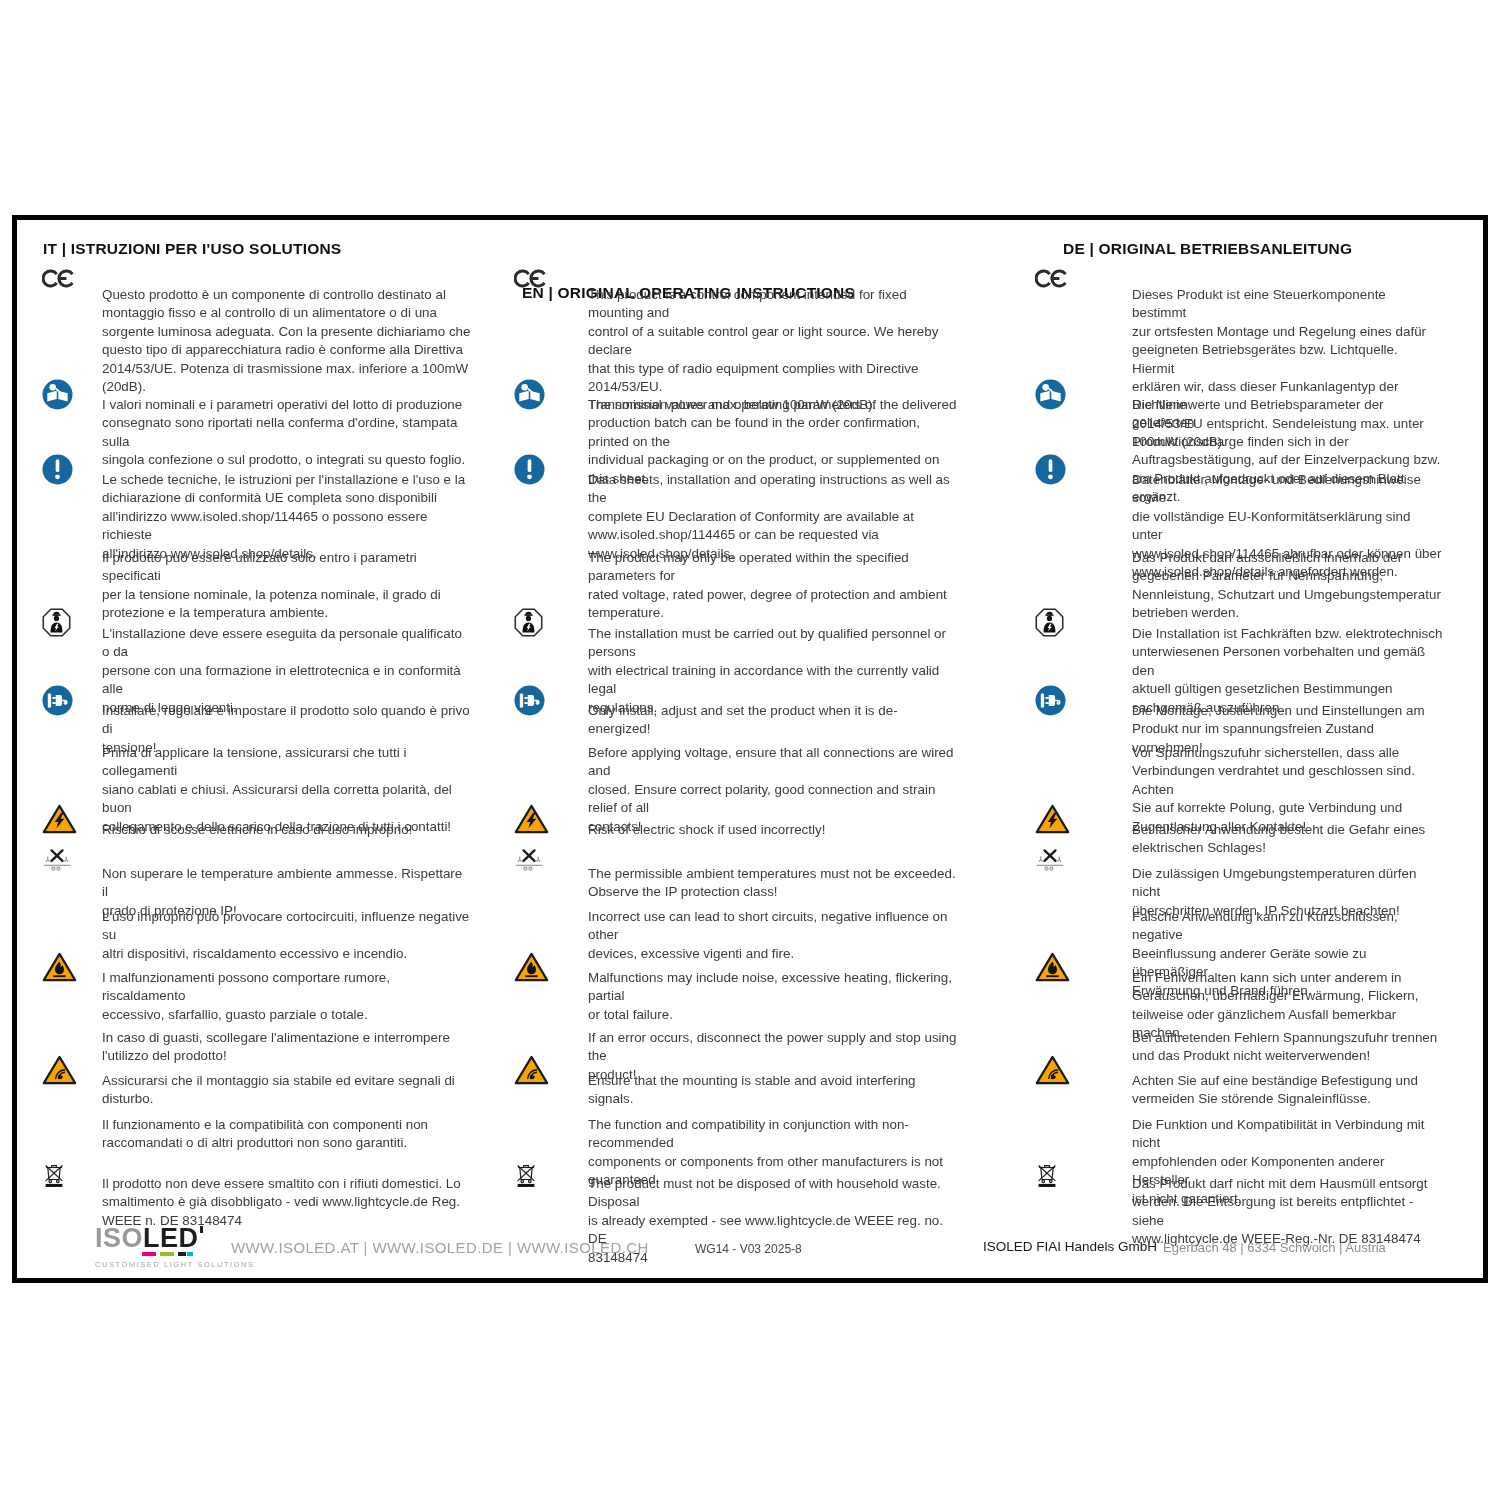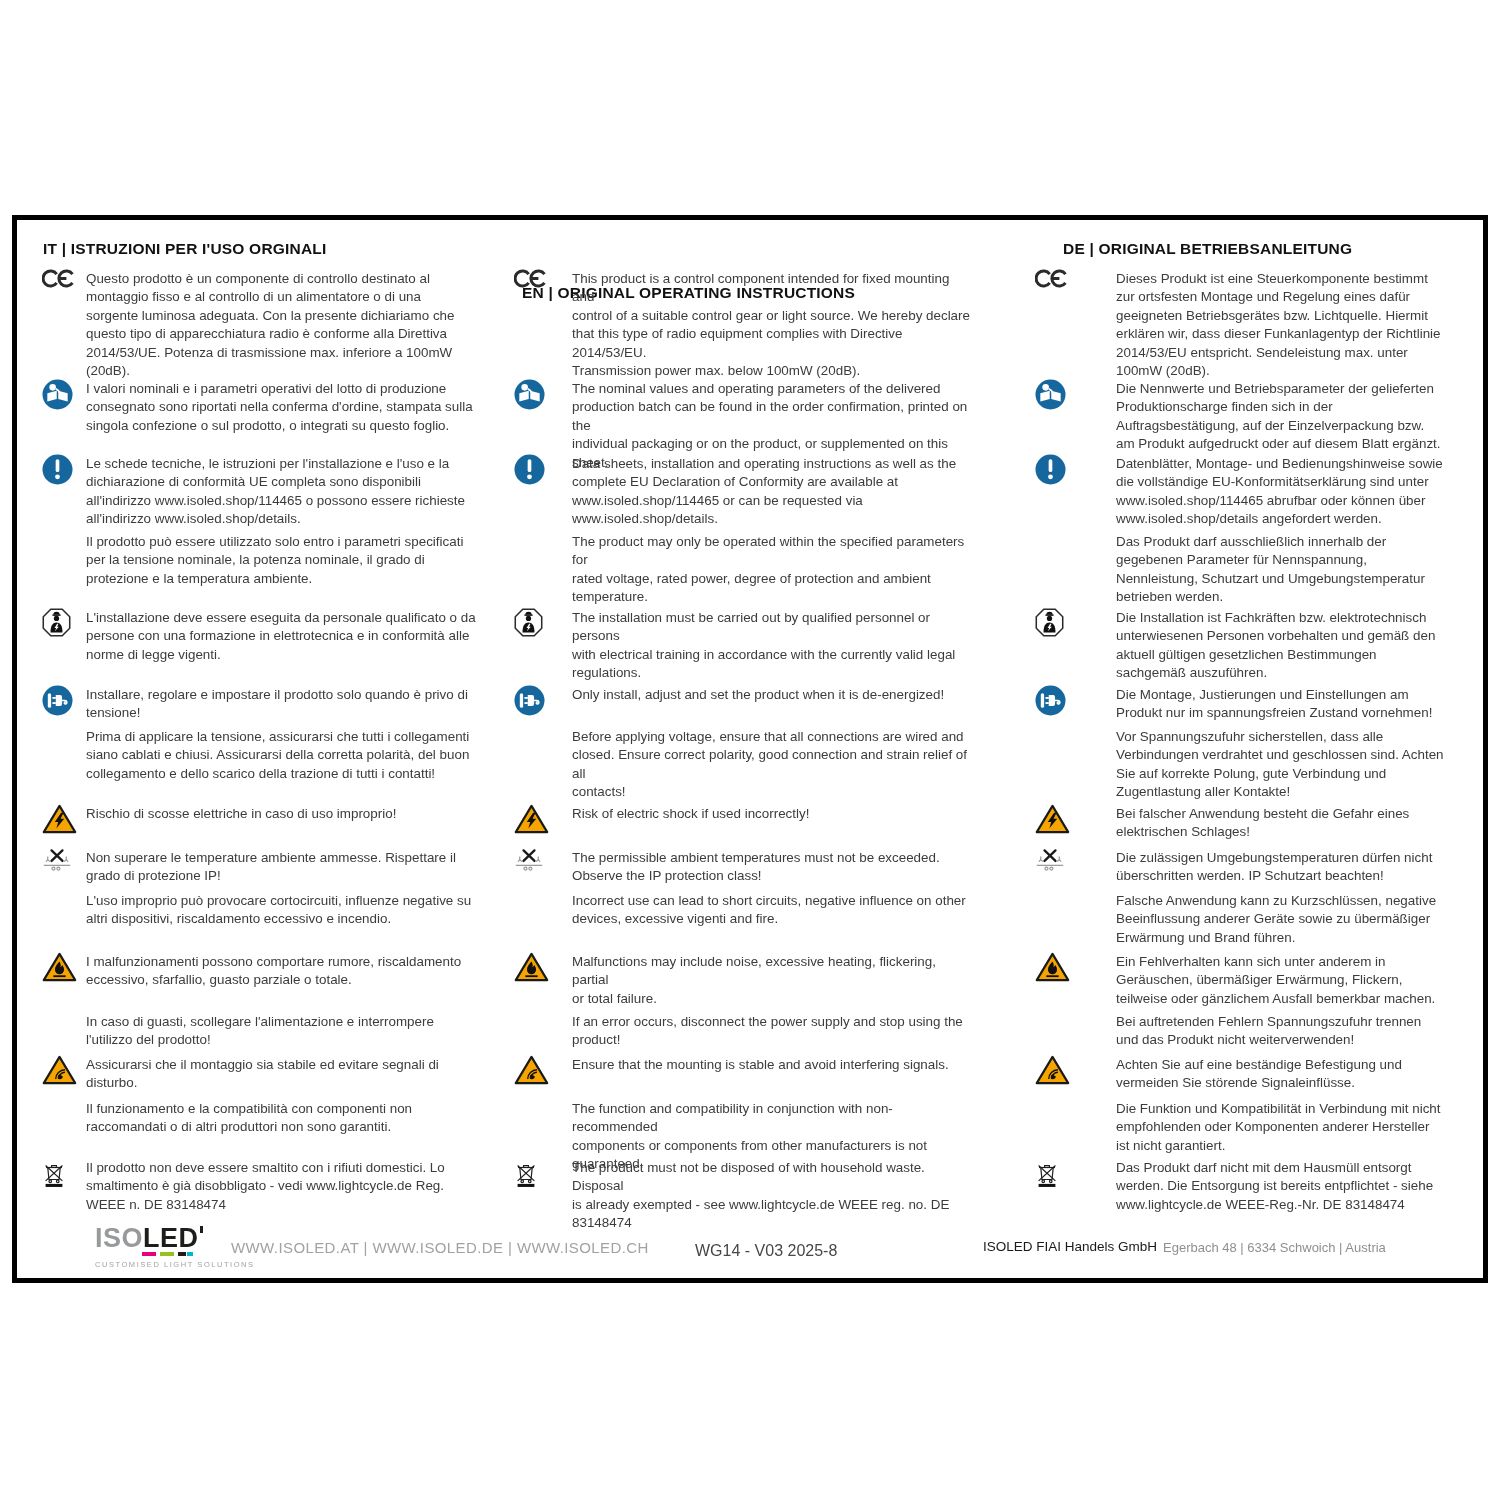--- a/index.html
+++ b/index.html
@@ -15,21 +15,21 @@
               color:#111;letter-spacing:.2px;white-space:nowrap;}
   .col-it .col-header{left:1px;}
   .col-en .col-header{left:8px;margin-top:44px;}
   .col-de .col-header{left:28px;}
   .row{position:absolute;left:0;right:0;display:flex;align-items:flex-start;}
   .ic{flex:none;padding-top:0;}
   .ic svg{display:block;margin-top:-1px;}
   .col-it .ic{width:44px;}
   .col-en .ic{width:58px;}
   .col-de .ic{width:81px;}
-  .tx{margin:0;font-size:13.4px;line-height:18.4px;color:#3c3c3c;white-space:pre-line;}
+  .tx{margin:16px;font-size:13.4px;line-height:18.4px;color:#3c3c3c;white-space:pre-line;}
   .col-it .tx{width:399px;}
   .col-en .tx{width:402px;}
   .col-de .tx{width:338px;}
   .sec0{top:50px}.sec1{top:160px}.sec2{top:235px}.sec3{top:313px}.sec4{top:389px}
   .sec5{top:466px}.sec6{top:508px}.sec7{top:585px}.sec8{top:629px}.sec9{top:672px}
   .sec10{top:733px}.sec11{top:793px}.sec12{top:836px}.sec13{top:880px}.sec14{top:939px}
 
   
   .footer-item{position:absolute;white-space:nowrap;}
   .logo{left:78px;top:1005px;}
@@ -40,31 +40,31 @@
                    vertical-align:top;margin-left:1px;margin-top:1px;}
   .bars{display:flex;gap:4px;margin-left:47px;margin-top:1px;height:4px;}
   .bar{display:inline-block;width:14px;height:4px;}
   .b-pink{background:#e6007e;}
   .b-green{background:#95c11f;}
   .bar-split{display:inline-flex;width:15px;height:4px;}
   .b-black{width:9px;height:4px;background:#1d1d1b;}
   .b-cyan{width:6px;height:4px;background:#00b5cc;margin-left:1px;}
   .tagline{font-size:7.5px;letter-spacing:1.55px;color:#a3a3a3;margin-top:4px;}
   .websites{left:214px;top:1019px;font-size:15px;color:#a2a2a2;letter-spacing:.4px;}
-  .doccode{left:678px;top:1022px;font-size:16px;color:#474747;}
+  .doccode{left:678px;top:1022px;font-size:12px;color:#474747;}
   .company{left:966px;top:1019px;font-size:13.5px;font-weight:normal;color:#1a1a1a;}
   .address{left:1146px;top:1020px;font-size:13px;color:#8f8f8f;}
 </style>
 </head>
 <body>
 
 <div class="page">
   <div id="columns-host">
   <section class="col col-it">
-    <h2 class="col-header">IT | ISTRUZIONI PER I'USO ORGINALI</h2>
+    <h2 class="col-header">IT | ISTRUZIONI PER I'USO SOLUTIONS</h2>
 
     <div class="row sec0">
       <div class="ic">
         <svg viewBox="0 0 46 26" width="33" height="19">
           <path d="M20.5 6.8 A10.5 10.5 0 1 0 20.5 19.2" fill="none" stroke="#2b2b2b" stroke-width="4.2"></path>
           <path d="M42.5 6.8 A10.5 10.5 0 1 0 42.5 19.2" fill="none" stroke="#2b2b2b" stroke-width="4.2"></path>
           <path d="M24 13 H34" stroke="#2b2b2b" stroke-width="4.2"></path>
         </svg>
       </div>
       <p class="tx">Questo prodotto è un componente di controllo destinato al

